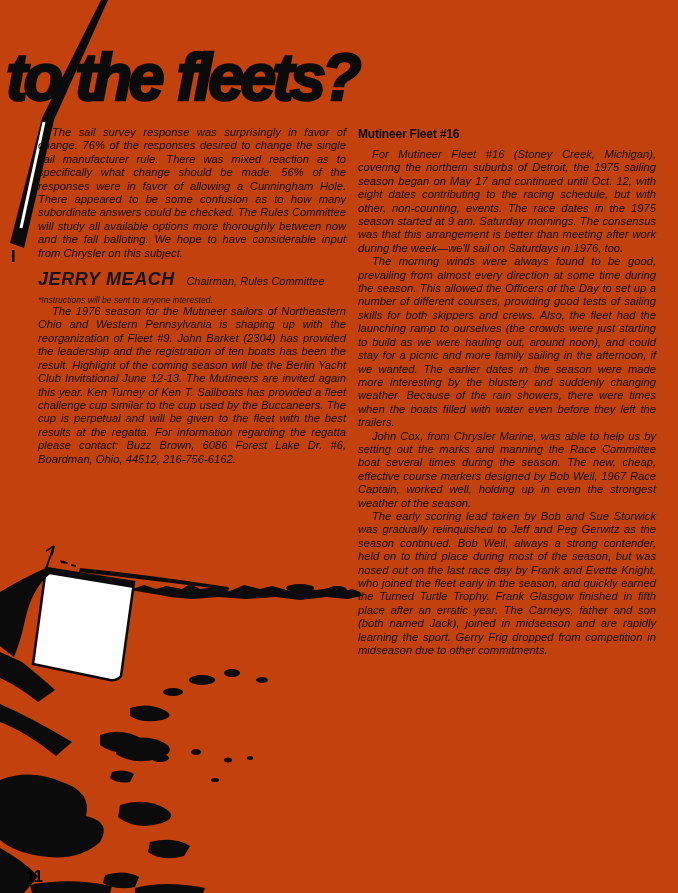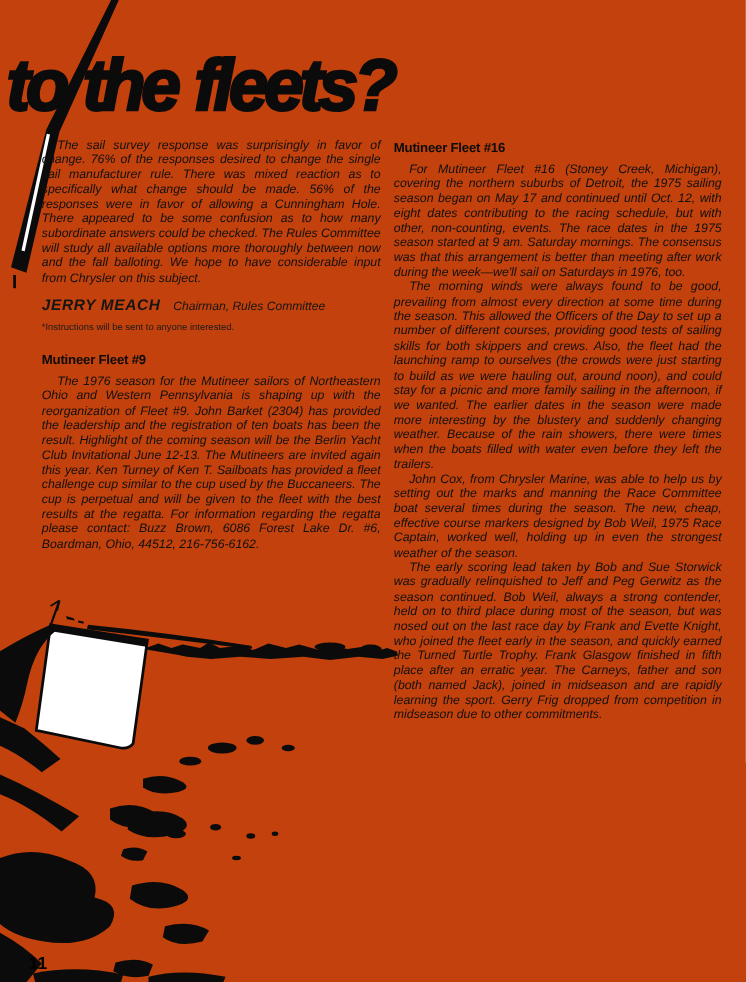--- a/index.html
+++ b/index.html
@@ -35,23 +35,23 @@
     font-style:italic;
   }
   h2.section{
     margin:0 0 5px 0;
     font-size:12px;line-height:17px;
     font-weight:bold;letter-spacing:-0.2px;
     color:#0b0b0b;
   }
   .col-left h2.section{margin-top:17px;}
   .byline{margin:9px 0 0 0;font-style:italic;color:#151515;}
-  .byline .byname{font-weight:bold;font-size:14px;letter-spacing:0.6px;}
+  .byline .byname{font-weight:bold;font-size:18px;letter-spacing:0.6px;}
   .byline .byrole{font-size:11px;margin-left:7px;margin-top:24px;}
-  .footnote{margin:5px 0 0 0;font-size:8.6px;color:#1a1a1a;}
+  .footnote{margin:5px 0 0 0;font-size:8.6px;font-style:italic;color:#1a1a1a;}
   
   .deco-svg{position:absolute;left:0;top:0;pointer-events:none;}
   .photo-svg{position:absolute;left:0;top:530px;pointer-events:none;}
   .pagenum{
     position:absolute;left:26px;top:868px;
     font-size:16px;font-weight:bold;color:#000;
   }
 </style>
 </head>
 <body>
@@ -66,29 +66,28 @@
 
   <h1 class="headline">to the fleets?</h1>
 
   <div class="col col-left">
     <p class="body">The sail survey response was surprisingly in favor of change. 76% of the responses desired to change the single sail manufacturer rule. There was mixed reaction as to specifically what change should be made. 56% of the responses were in favor of allowing a Cunningham Hole. There appeared to be some confusion as to how many subordinate answers could be checked. The Rules Committee will study all available options more thoroughly between now and the fall balloting. We hope to have considerable input from Chrysler on this subject.</p>
     <p class="byline">
       <span class="byname">JERRY MEACH</span>
       <span class="byrole">Chairman, Rules Committee</span>
     </p>
     <p class="footnote">*Instructions will be sent to anyone interested.</p>
-    <h2 class="section">Mutineer Fleet #9</h2>
     <p class="body">The 1976 season for the Mutineer sailors of Northeastern Ohio and Western Pennsylvania is shaping up with the reorganization of Fleet #9. John Barket (2304) has provided the leadership and the registration of ten boats has been the result. Highlight of the coming season will be the Berlin Yacht Club Invitational June 12-13. The Mutineers are invited again this year. Ken Turney of Ken T. Sailboats has provided a fleet challenge cup similar to the cup used by the Buccaneers. The cup is perpetual and will be given to the fleet with the best results at the regatta. For information regarding the regatta please contact: Buzz Brown, 6086 Forest Lake Dr. #6, Boardman, Ohio, 44512, 216-756-6162.</p>
   </div>
 
   <div class="col col-right">
     <h2 class="section">Mutineer Fleet #16</h2>
     <p class="body">For Mutineer Fleet #16 (Stoney Creek, Michigan), covering the northern suburbs of Detroit, the 1975 sailing season began on May 17 and continued until Oct. 12, with eight dates contributing to the racing schedule, but with other, non-counting, events. The race dates in the 1975 season started at 9 am. Saturday mornings. The consensus was that this arrangement is better than meeting after work during the week—we'll sail on Saturdays in 1976, too.</p>
     <p class="body">The morning winds were always found to be good, prevailing from almost every direction at some time during the season. This allowed the Officers of the Day to set up a number of different courses, providing good tests of sailing skills for both skippers and crews. Also, the fleet had the launching ramp to ourselves (the crowds were just starting to build as we were hauling out, around noon), and could stay for a picnic and more family sailing in the afternoon, if we wanted. The earlier dates in the season were made more interesting by the blustery and suddenly changing weather. Because of the rain showers, there were times when the boats filled with water even before they left the trailers.</p>
-    <p class="body">John Cox, from Chrysler Marine, was able to help us by setting out the marks and manning the Race Committee boat several times during the season. The new, cheap, effective course markers designed by Bob Weil, 1975 Race Captain, worked well, holding up in even the strongest weather of the season.</p>
+    <p class="body">John Cox, from Chrysler Marine, was able to help us by setting out the marks and manning the Race Committee boat several times during the season. The new, cheap, effective course markers designed by Bob Weil, 1967 Race Captain, worked well, holding up in even the strongest weather of the season.</p>
     <p class="body">The early scoring lead taken by Bob and Sue Storwick was gradually relinquished to Jeff and Peg Gerwitz as the season continued. Bob Weil, always a strong contender, held on to third place during most of the season, but was nosed out on the last race day by Frank and Evette Knight, who joined the fleet early in the season, and quickly earned the Turned Turtle Trophy. Frank Glasgow finished in fifth place after an erratic year. The Carneys, father and son (both named Jack), joined in midseason and are rapidly learning the sport. Gerry Frig dropped from competition in midseason due to other commitments.</p>
   </div>
 
   <svg class="photo-svg" width="362" height="363" viewBox="0 0 362 363">
 
     <g>
       <path d="M54,16 L42,50" stroke="#0b0b0b" stroke-width="2" fill="none"></path>
       <path d="M54,16 L46,21 M54,16 L52,25" stroke="#0b0b0b" stroke-width="1.6" fill="none"></path>
       <path d="M60,30 l7,2 1,2 -7,-1 Z" fill="#0b0b0b"></path>
       <path d="M71,34 l5,1 0,2 -5,-1 Z" fill="#0b0b0b"></path>

